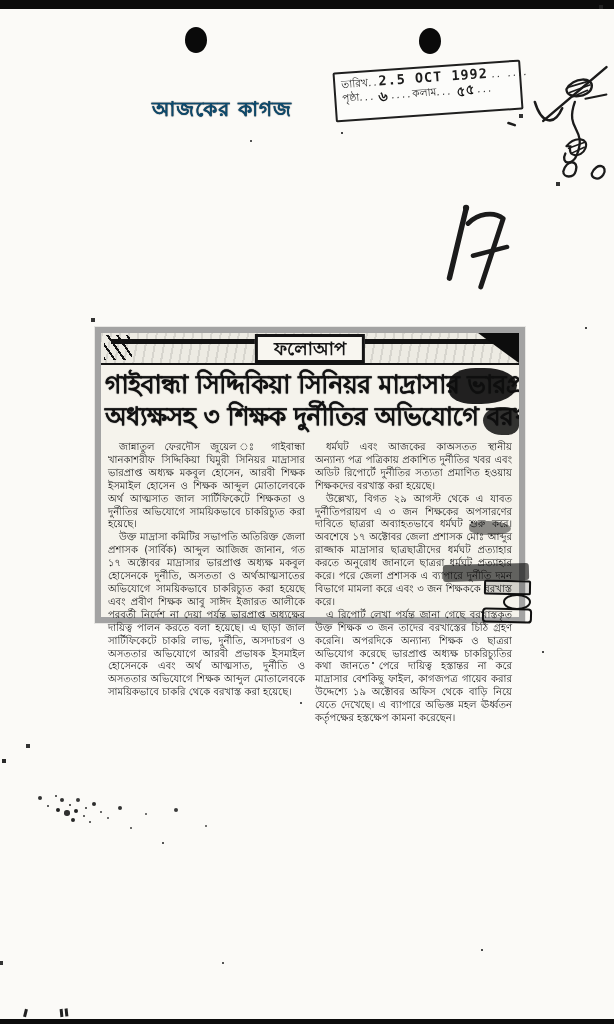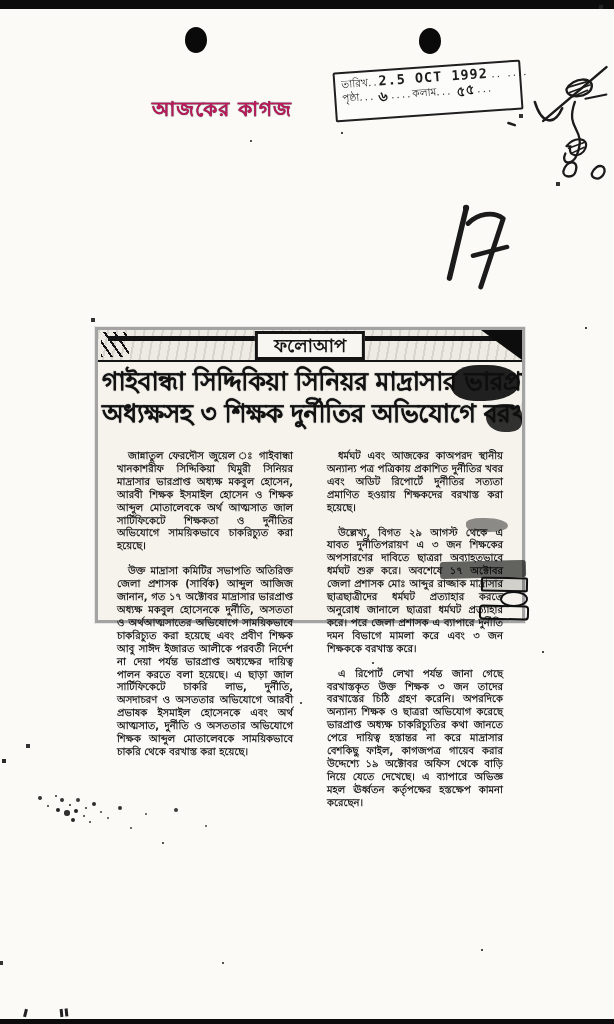--- a/index.html
+++ b/index.html
@@ -14,40 +14,40 @@
   
   .top-bar{position:absolute;top:0;left:0;width:614px;height:9px;background:#0c0c0c;}
   .bottom-bar{position:absolute;bottom:0;left:0;width:614px;height:5px;background:#0c0c0c;}
   
   .punch-dot{position:absolute;width:22px;height:26px;border-radius:50%;background:#0a0a0a;}
   .dot-left{left:185px;top:27px;}
   .dot-right{left:419px;top:28px;}
   
   .masthead{
     position:absolute;left:152px;top:94px;font-size:20px;font-weight:800;
-    letter-spacing:1px;color:#be185d;text-shadow:0 0 1px #121212;
+    letter-spacing:1px;color:#0c4a6e;text-shadow:0 0 1px #121212;
   }
   
   .stamp{
     position:absolute;left:334px;top:66px;width:188px;height:50px;
     transform:rotate(-4deg);border:2px solid #1f1f1f;border-radius:2px;
     padding:3px 6px;box-sizing:border-box;background:rgba(255,255,255,0.4);
   }
   .stamp-line{white-space:nowrap;font-size:10.5px;line-height:13px;color:#1c1c1c;}
   .stamp-line .dots{letter-spacing:2px;color:#2a2a2a;}
   .stamp-date{font-size:13.5px;font-weight:700;letter-spacing:1px;font-family:"DejaVu Sans Mono",monospace;}
   .hand{display:inline-block;font-size:14px;font-weight:600;transform:rotate(-8deg) translateY(2px);color:#141414;}
   
   .signature{position:absolute;left:505px;top:64px;}
   .hand-number{position:absolute;left:425px;top:196px;}
   svg path{fill:none;stroke:#1b1b1b;stroke-linecap:round;stroke-linejoin:round;}
   
   .clipping{
     position:absolute;left:95px;top:327px;width:430px;height:296px;
-    box-sizing:border-box;border:3px solid #a3a3a3;background:#f5f3ec;
+    box-sizing:border-box;border:6px solid #a3a3a3;background:#f5f3ec;
     box-shadow:0 0 0 1px rgba(0,0,0,0.08);
   }
   .kicker-band{
     position:relative;height:30px;border-bottom:2px solid #141414;
     background:
       repeating-linear-gradient(100deg, rgba(20,20,20,0.10) 0 2px, rgba(0,0,0,0) 2px 9px),
       #edebe3;
   }
   .band-rule{position:absolute;left:10px;right:12px;top:6px;height:5px;background:#121212;}
   .hatch{
@@ -66,21 +66,21 @@
   .headline{padding:4px 4px 3px;text-align:center;overflow:hidden;}
   .hl-line{
     font-size:25px;font-weight:800;line-height:32px;white-space:nowrap;
     letter-spacing:-0.5px;color:#121212;text-shadow:0 0 1px #121212;
   }
   .ink-blob{position:absolute;background:#0e0e0e;}
   .blob1{right:2px;top:35px;width:68px;height:36px;border-radius:45% 55% 60% 40%;opacity:.92;}
   .blob2{right:0;top:74px;width:36px;height:28px;border-radius:55% 45% 40% 60%;opacity:.85;}
   .body-cols{display:flex;gap:10px;padding:5px 7px 4px;box-sizing:border-box;}
   .col{flex:1;min-width:0;font-size:10px;line-height:12.9px;text-align:justify;color:#1a1a1a;}
-  .col p{margin:12px;text-indent:11px;font-weight:bold;}
+  .col p{margin:0;text-indent:11px;}
   
   .pen-mark{position:absolute;box-sizing:border-box;}
   .pm-a{left:342px;top:231px;width:86px;height:17px;background:rgba(8,8,8,.62);border-radius:3px;transform:rotate(-1.5deg);}
   .pm-b{left:383px;top:247px;width:47px;height:15px;border:2px solid #101010;background:rgba(0,0,0,.14);border-radius:2px;transform:rotate(1deg);}
   .pm-c{left:402px;top:261px;width:28px;height:16px;border:2px solid #101010;border-radius:50%;}
   .pm-d{left:381px;top:275px;width:50px;height:15px;border:2px solid #101010;border-radius:4px;transform:rotate(1.5deg);}
   .pm-e{left:368px;top:188px;width:42px;height:14px;background:rgba(10,10,10,.45);border-radius:40% 60% 50% 50%;}
   
   .smudge{position:absolute;left:55px;top:795px;width:2px;height:2px;background:#2a2a2a;border-radius:50%;
     box-shadow:6px 4px 0 1px #333,14px 9px 0 #222,22px 4px 0 1px #3a3a3a,30px 12px 0 #2a2a2a,
@@ -154,21 +154,21 @@
     </div>
     <div class="ink-blob blob1"></div>
     <div class="ink-blob blob2"></div>
 
     <div class="body-cols">
       <div class="col">
         <p>জান্নাতুল ফেরদৌস জুয়েল ঃ গাইবান্ধা খানকাশরীফ সিদ্দিকিয়া ঘিমুরী সিনিয়র মাদ্রাসার ভারপ্রাপ্ত অধ্যক্ষ মকবুল হোসেন, আরবী শিক্ষক ইসমাইল হোসেন ও শিক্ষক আব্দুল মোতালেবকে অর্থ আত্মসাত জাল সার্টিফিকেটে শিক্ষকতা ও দুর্নীতির অভিযোগে সাময়িকভাবে চাকরিচ্যুত করা হয়েছে।</p>
         <p>উক্ত মাদ্রাসা কমিটির সভাপতি অতিরিক্ত জেলা প্রশাসক (সার্বিক) আব্দুল আজিজ জানান, গত ১৭ অক্টোবর মাদ্রাসার ভারপ্রাপ্ত অধ্যক্ষ মকবুল হোসেনকে দুর্নীতি, অসততা ও অর্থআত্মসাতের অভিযোগে সাময়িকভাবে চাকরিচ্যুত করা হয়েছে এবং প্রবীণ শিক্ষক আবু সাঈদ ইজারত আলীকে পরবর্তী নির্দেশ না দেয়া পর্যন্ত ভারপ্রাপ্ত অধ্যক্ষের দায়িত্ব পালন করতে বলা হয়েছে। এ ছাড়া জাল সার্টিফিকেটে চাকরি লাভ, দুর্নীতি, অসদাচরণ ও অসততার অভিযোগে আরবী প্রভাষক ইসমাইল হোসেনকে এবং অর্থ আত্মসাত, দুর্নীতি ও অসততার অভিযোগে শিক্ষক আব্দুল মোতালেবকে সাময়িকভাবে চাকরি থেকে বরখাস্ত করা হয়েছে।</p>
       </div>
       <div class="col">
-        <p>ধর্মঘট এবং আজকের কাঅপরদ স্থানীয় অন্যান্য পত্র পত্রিকায় প্রকাশিত দুর্নীতির খবর এবং অডিট রিপোর্টে দুর্নীতির সত্যতা প্রমাণিত হওয়ায় শিক্ষকদের বরখাস্ত করা হয়েছে।</p>
+        <p>ধর্মঘট এবং আজকের কাঅসতত স্থানীয় অন্যান্য পত্র পত্রিকায় প্রকাশিত দুর্নীতির খবর এবং অডিট রিপোর্টে দুর্নীতির সত্যতা প্রমাণিত হওয়ায় শিক্ষকদের বরখাস্ত করা হয়েছে।</p>
         <p>উল্লেখ্য, বিগত ২৯ আগস্ট থেকে এ যাবত দুর্নীতিপরায়ণ এ ৩ জন শিক্ষকের অপসারণের দাবিতে ছাত্ররা অব্যাহতভাবে ধর্মঘট শুরু করে। অবশেষে ১৭ অক্টোবর জেলা প্রশাসক মোঃ আব্দুর রাজ্জাক মাদ্রাসার ছাত্রছাত্রীদের ধর্মঘট প্রত্যাহার করতে অনুরোধ জানালে ছাত্ররা ধর্মঘট প্রত্যাহার করে। পরে জেলা প্রশাসক এ ব্যাপারে দুর্নীতি দমন বিভাগে মামলা করে এবং ৩ জন শিক্ষককে বরখাস্ত করে।</p>
         <p>এ রিপোর্ট লেখা পর্যন্ত জানা গেছে বরখাস্তকৃত উক্ত শিক্ষক ৩ জন তাদের বরখাস্তের চিঠি গ্রহণ করেনি। অপরদিকে অন্যান্য শিক্ষক ও ছাত্ররা অভিযোগ করেছে ভারপ্রাপ্ত অধ্যক্ষ চাকরিচ্যুতির কথা জানতে পেরে দায়িত্ব হস্তান্তর না করে মাদ্রাসার বেশকিছু ফাইল, কাগজপত্র গায়েব করার উদ্দেশ্যে ১৯ অক্টোবর অফিস থেকে বাড়ি নিয়ে যেতে দেখেছে। এ ব্যাপারে অভিজ্ঞ মহল ঊর্ধ্বতন কর্তৃপক্ষের হস্তক্ষেপ কামনা করেছেন।</p>
       </div>
     </div>
 
     <div class="pen-mark pm-e"></div>
     <div class="pen-mark pm-a"></div>
     <div class="pen-mark pm-b"></div>
     <div class="pen-mark pm-c"></div>
     <div class="pen-mark pm-d"></div>

